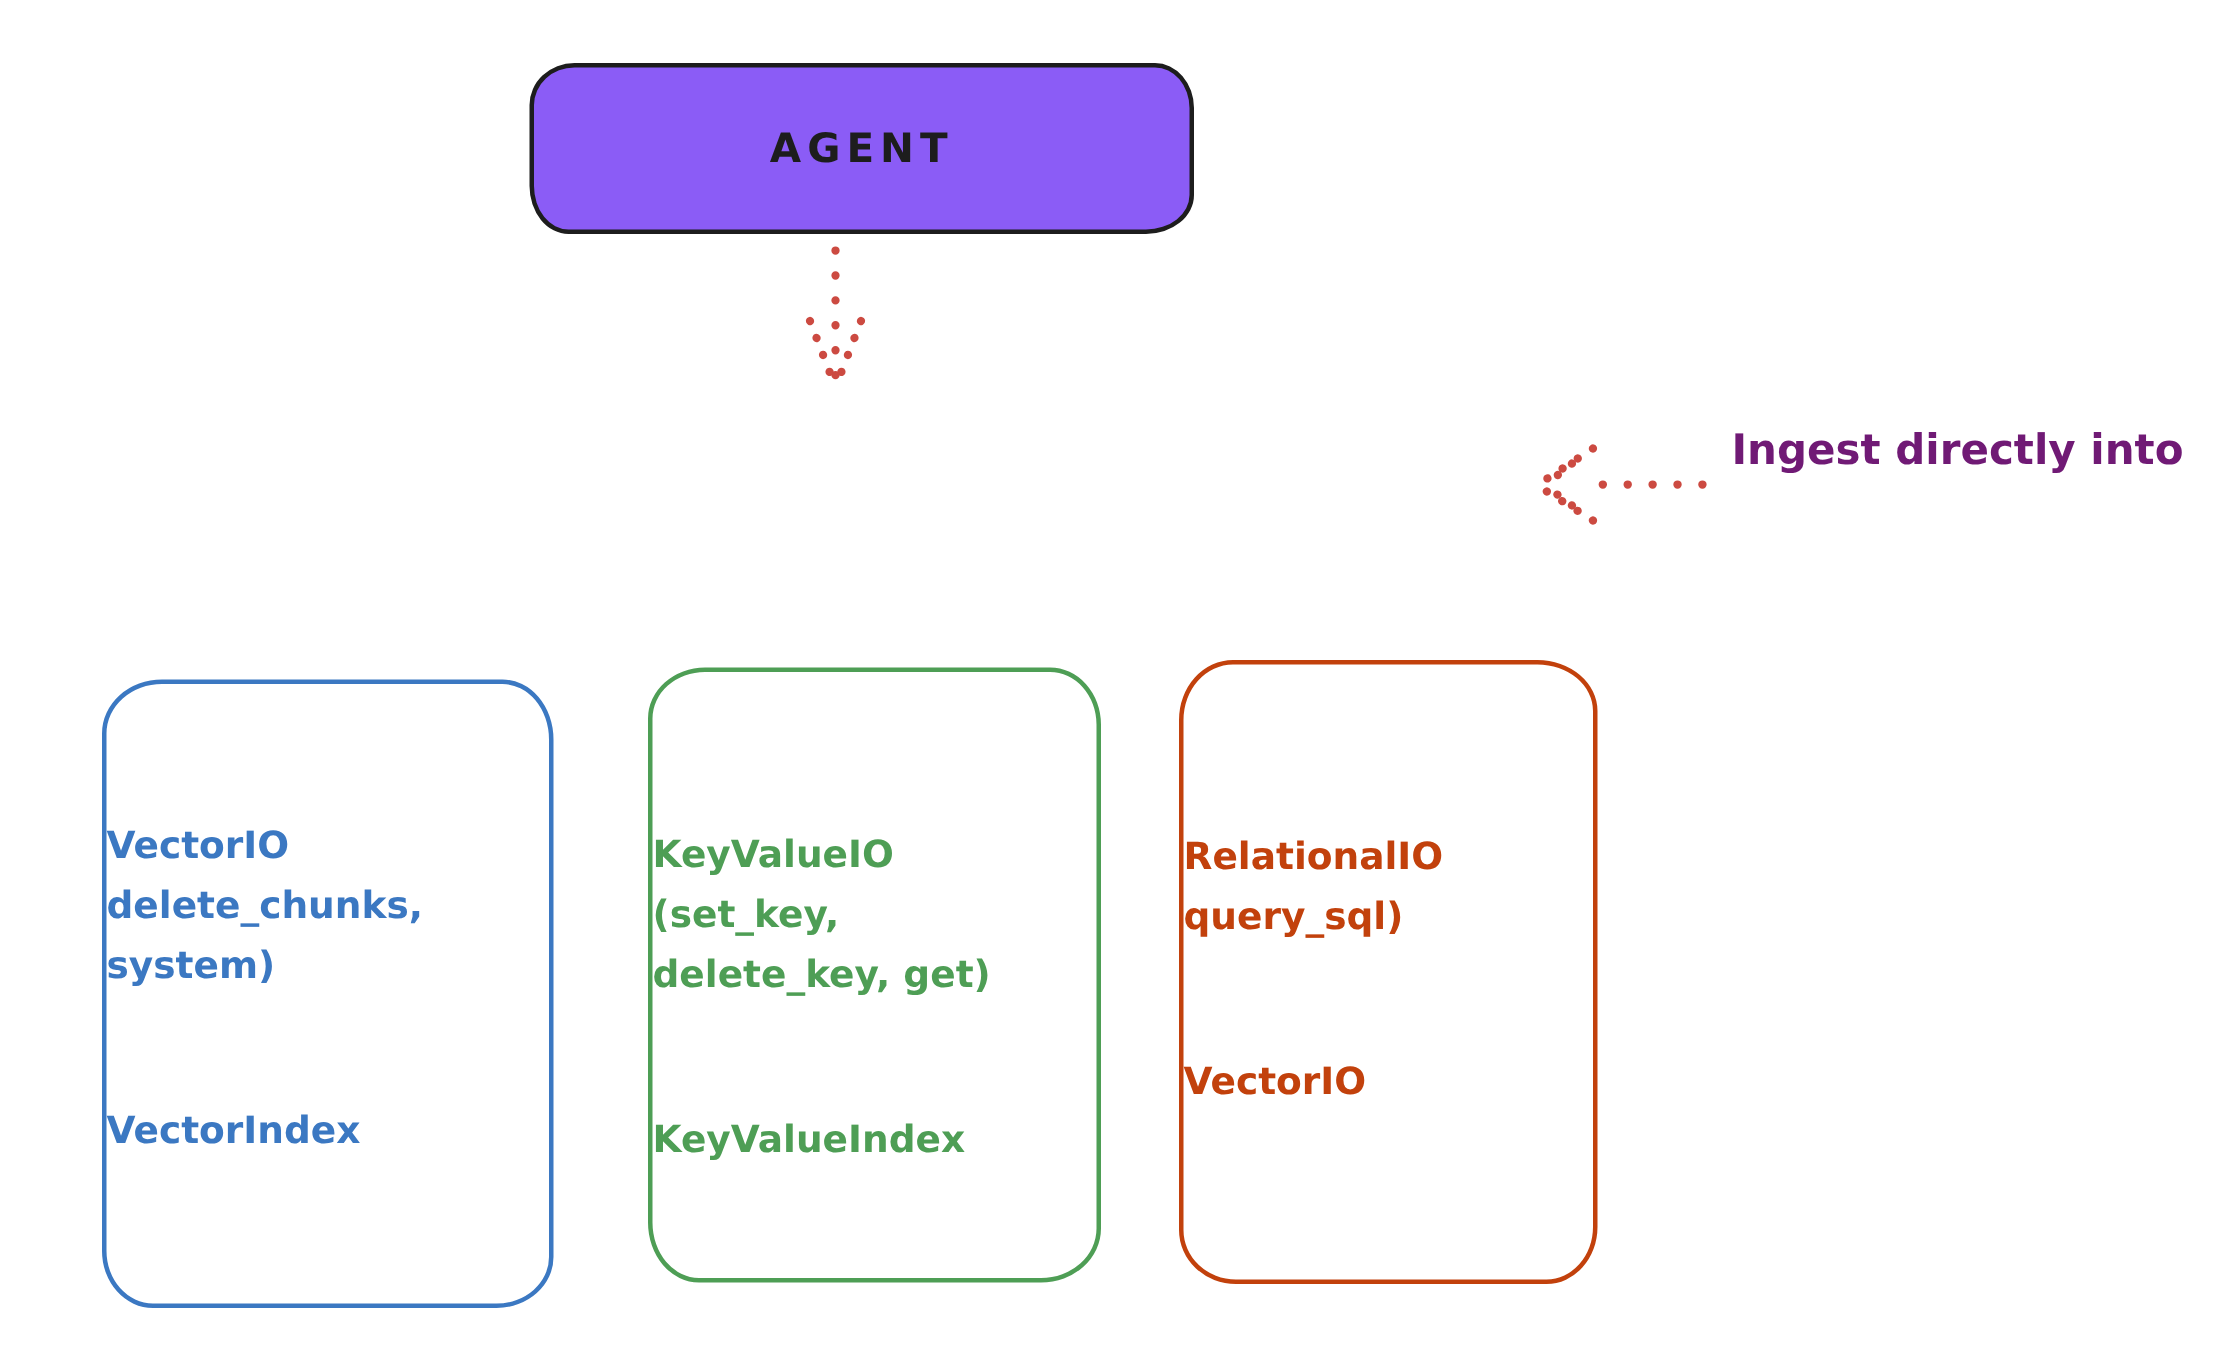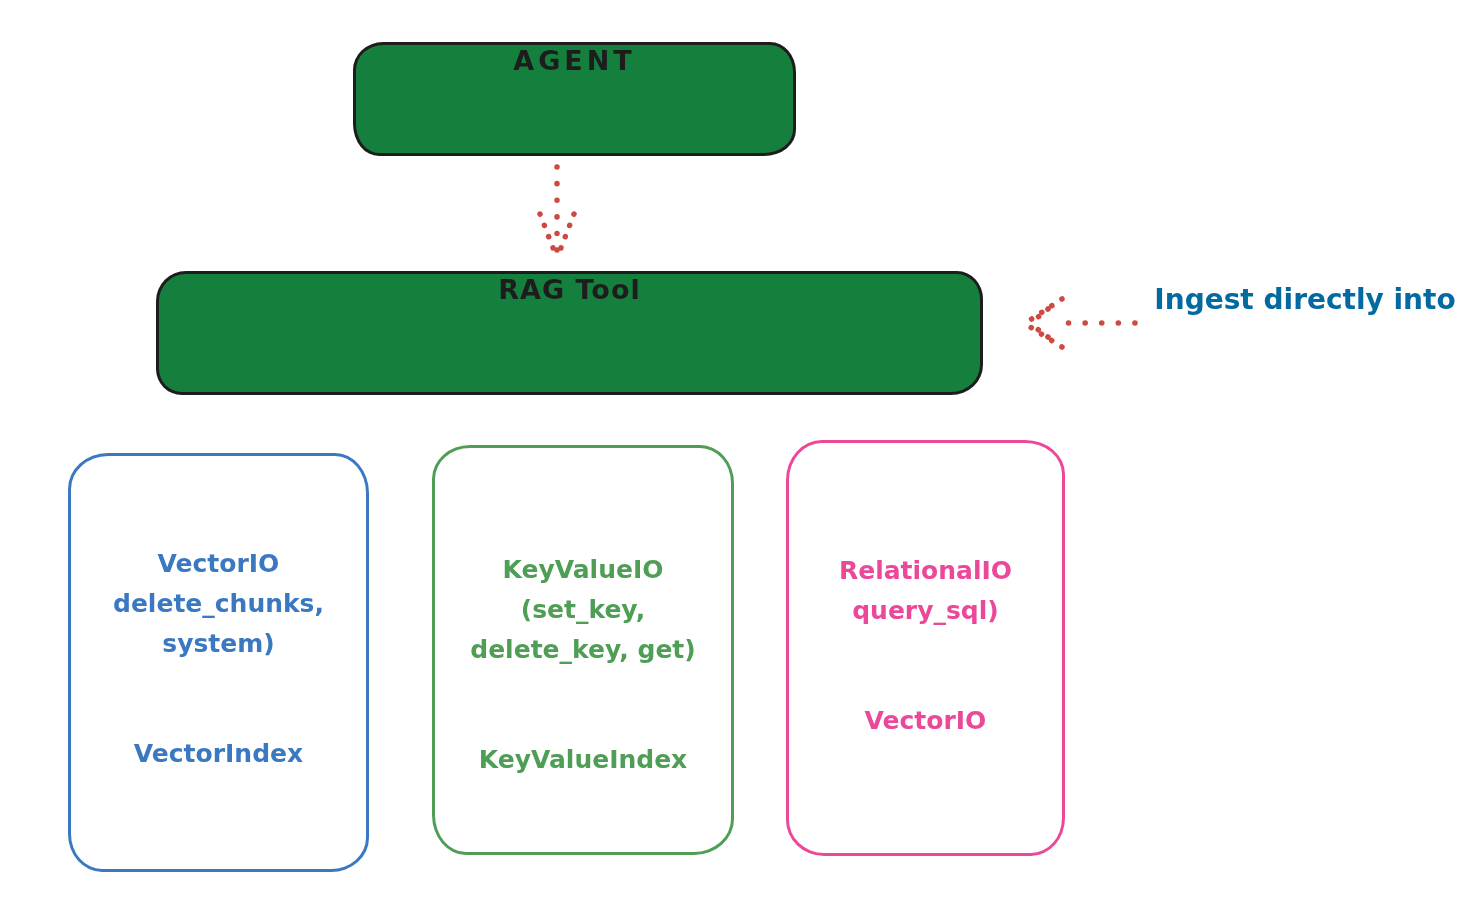--- a/index.html
+++ b/index.html
@@ -9,40 +9,40 @@
     font-family:"DejaVu Sans", sans-serif;
     position:relative;
     overflow:hidden;
   }
   .canvas{position:absolute;left:0;top:0;width:1484px;height:910px;}
 
   
   .node{
     position:absolute;
     border:3.5px solid currentColor;
-    display:flex;align-items:flex-start;justify-content:center;
+    display:flex;align-items:center;justify-content:center;
     box-sizing:border-box;
-    background:#15803d;
+    background:#8b5cf6;
   }
   .node-agent{
     left:353px;top:42px;width:443px;height:114px;
     border-radius:30px 26px 32px 26px / 28px 30px 26px 32px;
     font-size:27px;font-weight:700;letter-spacing:4px;
   }
   .node-rag{
     left:156px;top:271px;width:827px;height:124px;
     border-radius:30px 26px 32px 26px / 30px 28px 30px 26px;
     font-size:27px;font-weight:600;letter-spacing:1px;
   }
   .backend{
     position:absolute;
     border:3.5px solid currentColor;
     box-sizing:border-box;
     background:#fff;
-    display:flex;flex-direction:column;align-items:center;
+    display:flex;flex-direction:column;align-items:flex-start;
     text-align:center;
     font-size:25px;font-weight:600;
     line-height:40px;
   }
   .backend .idx{margin-top:70px;}
   .backend-vector{
     left:68px;top:453px;width:301px;height:419px;
     border-radius:40px 34px 38px 34px / 36px 40px 34px 38px;
     padding-top:88px;
   }
@@ -81,49 +81,46 @@
   <div class="node node-agent" style="color: rgb(29, 29, 29);">
     <span>AGENT</span>
   </div>
 
   <svg class="arrow" style="left: 500px; top: 150px; color: rgb(204, 74, 65);" width="130" height="120" viewBox="500 150 130 120">
     <path class="dots-main" d="M557 167 L557 255"></path>
     <path class="dots-wing" d="M540 214 L555 253"></path>
     <path class="dots-wing" d="M574 214 L559 253"></path>
   </svg>
 
-  <div class="node node-rag" style="color: rgb(29, 29, 29);">
-    <span>RAG Tool</span>
-  </div>
 
   <svg class="arrow" style="left: 1010px; top: 285px; color: rgb(204, 74, 65);" width="140" height="80" viewBox="1010 285 140 80">
     <path class="dots-main" d="M1135 323 L1056 323"></path>
     <path class="dots-wing" d="M1062 299 L1027 322"></path>
     <path class="dots-wing" d="M1062 347 L1027 325"></path>
     <path class="dots-wing" d="M1048 309 L1032 322"></path>
     <path class="dots-wing" d="M1048 337 L1032 325"></path>
   </svg>
 
-  <div class="annotation" style="color: #0369a1;">
+  <div class="annotation" style="color: #701a75;">
     <div>Ingest directly into</div>
   </div>
 
   <div class="backend backend-vector" style="color: rgb(59, 120, 194);">
     <div>VectorIO</div>
     <div>delete_chunks,</div>
     <div>system)</div>
     <div class="idx">VectorIndex</div>
   </div>
 
   <div class="backend backend-keyvalue" style="color: rgb(78, 158, 85);">
     <div>KeyValueIO</div>
     <div>(set_key,</div>
     <div>delete_key, get)</div>
     <div class="idx">KeyValueIndex</div>
   </div>
 
-  <div class="backend backend-relational" style="color: #ec4899;">
+  <div class="backend backend-relational" style="color: #c2410c;">
     <div>RelationalIO</div>
     <div>query_sql)</div>
     <div class="idx">VectorIO</div>
   </div>
 
 </div>
 
 </body></html>

